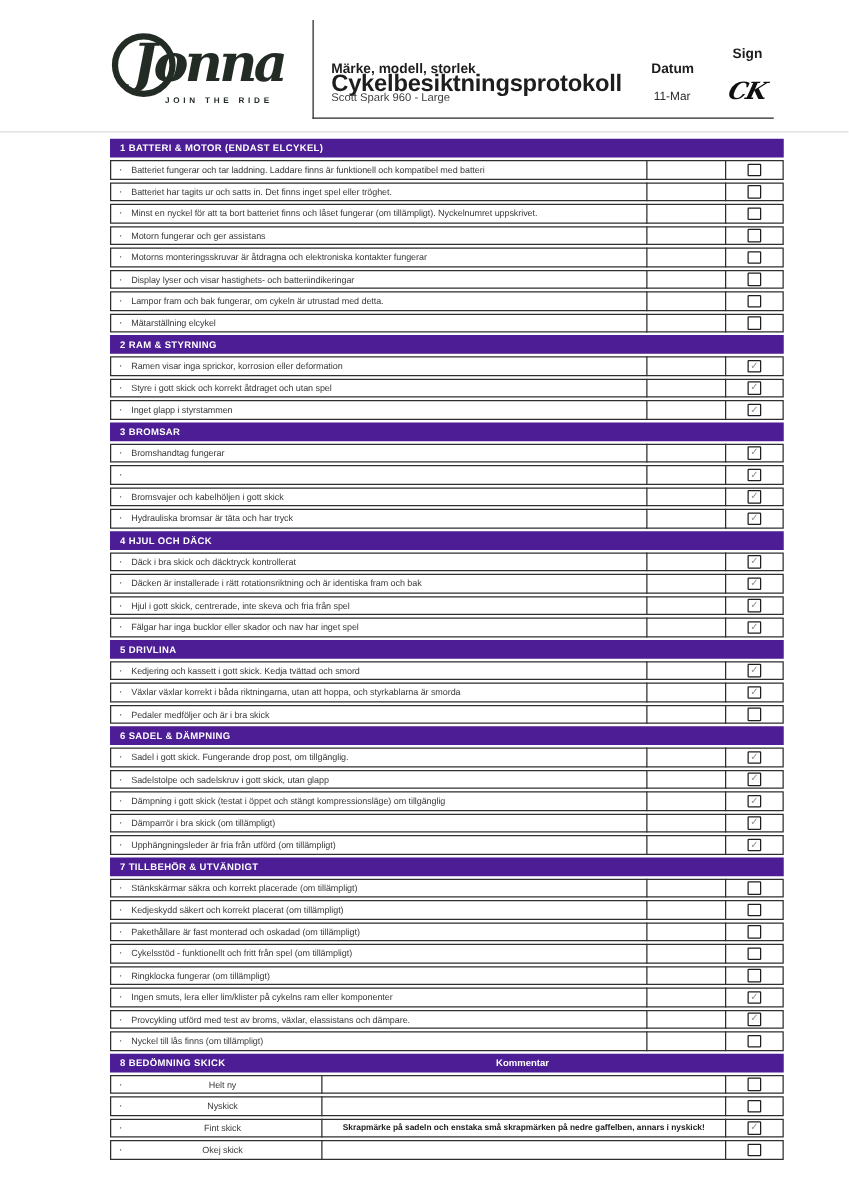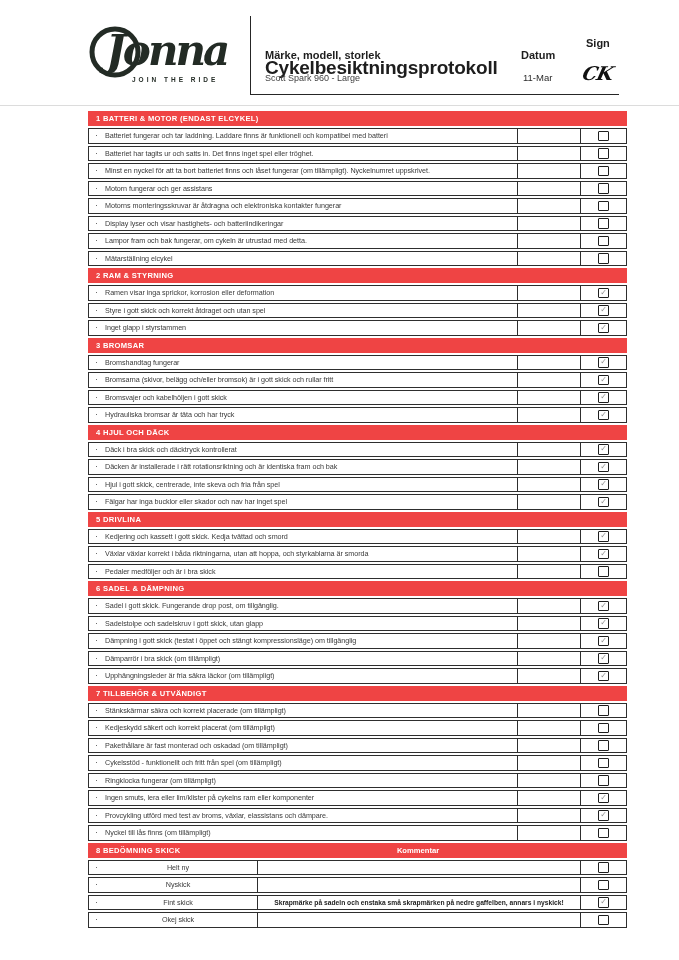--- a/index.html
+++ b/index.html
@@ -18,21 +18,21 @@
   .sign-label{position:absolute;left:335px;top:21px;font-size:11px;font-weight:bold;color:#1d1d1d;}
   .field-value{position:absolute;left:14px;top:57px;font-size:9px;color:#3f3f3f;white-space:nowrap;}
   .date-value{position:absolute;left:272px;top:56px;font-size:9.5px;color:#2b2b2b;}
   .sign-value{position:absolute;left:332px;top:46px;font-family:"DejaVu Serif",serif;
               font-style:italic;font-weight:bold;font-size:19px;color:#101010;
               transform:skewX(-14deg);letter-spacing:-1px;}
   .page-divider{position:absolute;left:0;top:105px;width:679px;border-top:1px solid #dcdcdc;}
 
   
   #sections{position:absolute;left:88px;top:110px;width:539px;}
-  .bar{position:relative;height:15px;margin:1px 0 2px 0;background:#ef4444;}
+  .bar{position:relative;height:15px;margin:1px 0 2px 0;background:#4c1d95;}
   .bar-title{position:absolute;left:8px;top:0;line-height:15px;font-size:7.6px;
              font-weight:bold;color:#ffffff;letter-spacing:0.3px;white-space:nowrap;}
   .bar-comment{position:absolute;left:168px;width:324px;top:0;text-align:center;
                line-height:15px;font-size:7.6px;font-weight:bold;color:#ffffff;}
   .row{position:relative;height:15.5px;margin-bottom:2px;border:1px solid #2e2e2e;
        background:#ffffff;box-sizing:border-box;}
   .bullet{position:absolute;left:6px;top:0;line-height:13px;font-size:9px;color:#555555;}
   .item-text{position:absolute;left:16px;top:0;width:410px;line-height:13.2px;
              font-size:7.2px;color:#3a3a3a;letter-spacing:-0.05px;
              white-space:nowrap;overflow:hidden;}
@@ -213,21 +213,20 @@
     <span class="item-text">Bromshandtag fungerar</span>
     <span class="v v1"></span>
     <span class="v v2"></span>
     <span class="cb-cell">
       <span class="cb" role="checkbox" aria-checked="true">✓</span>
     </span>
   </div>
 
   <div class="row">
     <span class="bullet">·</span>
-    <span class="item-text">Bromsarna (skivor, belägg och/eller bromsok) är i gott skick och rullar fritt</span>
     <span class="v v1"></span>
     <span class="v v2"></span>
     <span class="cb-cell">
       <span class="cb" role="checkbox" aria-checked="true">✓</span>
     </span>
   </div>
 
   <div class="row">
     <span class="bullet">·</span>
     <span class="item-text">Bromsvajer och kabelhöljen i gott skick</span>
@@ -377,21 +376,21 @@
     <span class="item-text">Dämparrör i bra skick (om tillämpligt)</span>
     <span class="v v1"></span>
     <span class="v v2"></span>
     <span class="cb-cell">
       <span class="cb" role="checkbox" aria-checked="true">✓</span>
     </span>
   </div>
 
   <div class="row">
     <span class="bullet">·</span>
-    <span class="item-text">Upphängningsleder är fria säkra läckor (om tillämpligt)</span>
+    <span class="item-text">Upphängningsleder är fria från utförd (om tillämpligt)</span>
     <span class="v v1"></span>
     <span class="v v2"></span>
     <span class="cb-cell">
       <span class="cb" role="checkbox" aria-checked="true">✓</span>
     </span>
   </div>
 </div>
   </section>
 
   <section class="sec">

